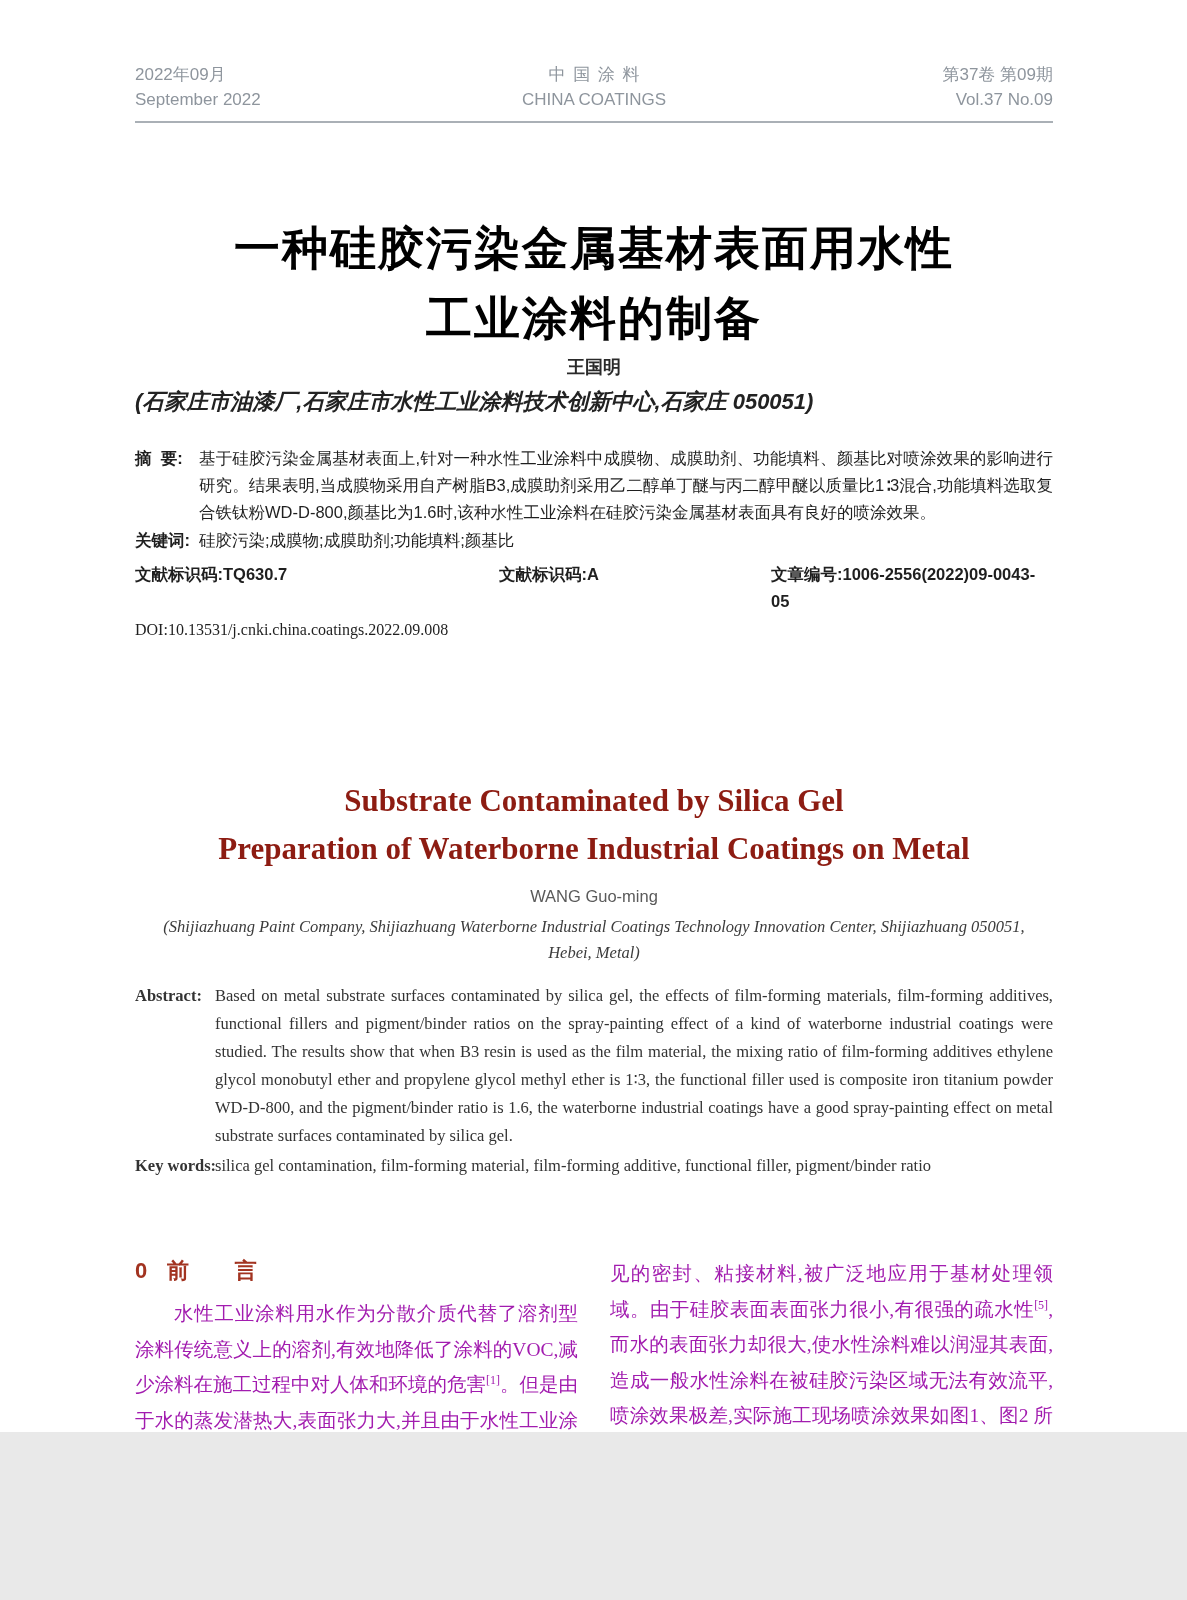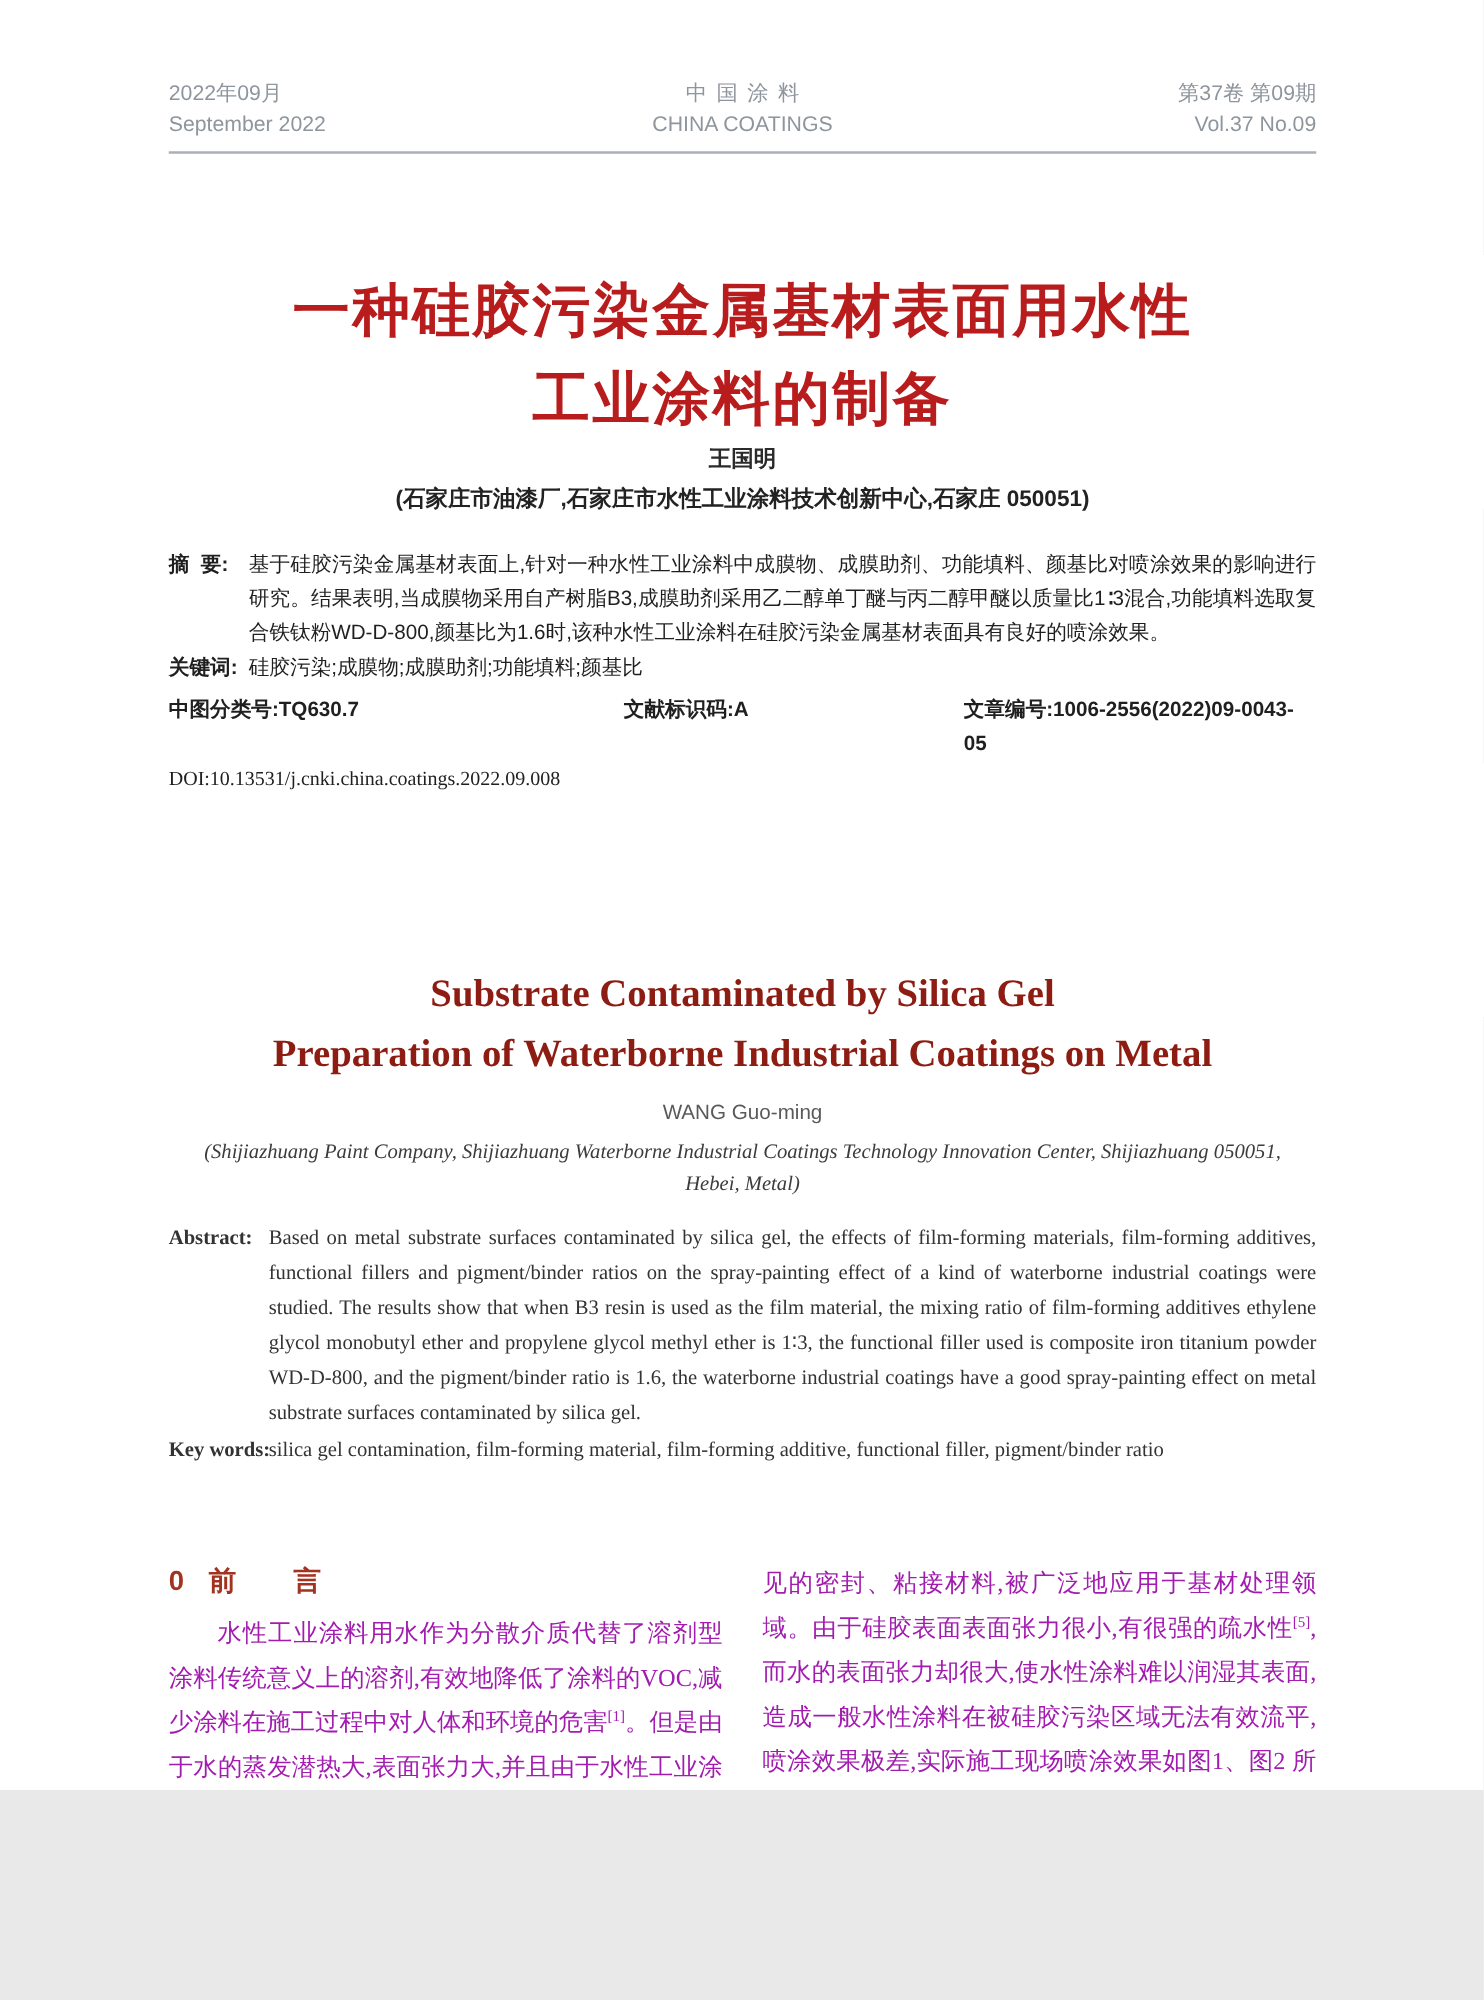--- a/index.html
+++ b/index.html
@@ -28,39 +28,39 @@
   .journal-header .h-left { text-align: left; }
   .journal-header .h-center { text-align: center; }
   .journal-header .h-center .cn { letter-spacing: 0.45em; margin-right: -0.45em; }
   .journal-header .h-right { text-align: right; }
   .header-rule { border-bottom: 2px solid #aab0b6; margin-top: 9px; }
 
   
   .title-cn {
     margin-top: 90px;
     text-align: center;
-    color: #b91c1c;
+    color: #000000;
     font-weight: bold;
     font-size: 46px;
     line-height: 70px;
     letter-spacing: 2px;
   }
   .author-cn {
     margin-top: 2px;
     text-align: center;
     font-size: 18px;
     color: #2a2a2a;
     font-weight: bold;
   }
   .affil-cn {
     margin-top: 8px;
-    text-align: center;
-    font-size: 18px;
+    font-size: 22px;
     color: #222;
     font-weight: bold;
+    font-style: italic;
   }
 
   
   .hang { position: relative; }
   .hang .hang-label { position: absolute; left: 0; top: 0; font-weight: bold; white-space: pre; }
   .abstract-cn {
     margin-top: 28px;
     font-size: 16.5px;
     line-height: 27px;
     color: #1f1f1f;
@@ -232,21 +232,21 @@
   <div class="abstract-cn hang">
     <span class="hang-label">摘  要:</span>
     <span>基于硅胶污染金属基材表面上,针对一种水性工业涂料中成膜物、成膜助剂、功能填料、颜基比对喷涂效果的影响进行研究。结果表明,当成膜物采用自产树脂B3,成膜助剂采用乙二醇单丁醚与丙二醇甲醚以质量比1∶3混合,功能填料选取复合铁钛粉WD-D-800,颜基比为1.6时,该种水性工业涂料在硅胶污染金属基材表面具有良好的喷涂效果。</span>
   </div>
   <div class="keywords-cn hang">
     <span class="hang-label">关键词:</span>
     <span>硅胶污染;成膜物;成膜助剂;功能填料;颜基比</span>
   </div>
 
   <div class="meta-row">
-    <span>中图分类号:TQ630.7</span>
+    <span>文献标识码:TQ630.7</span>
     <span>文献标识码:A</span>
     <span>文章编号:1006-2556(2022)09-0043-05</span>
   </div>
   <div class="doi-line">DOI:10.13531/j.cnki.china.coatings.2022.09.008</div>
 
   <h2 class="title-en">
     <div>Substrate Contaminated by Silica Gel</div>
     <div>Preparation of Waterborne Industrial Coatings on Metal</div>
   </h2>
   <div class="author-en">WANG Guo-ming</div>

